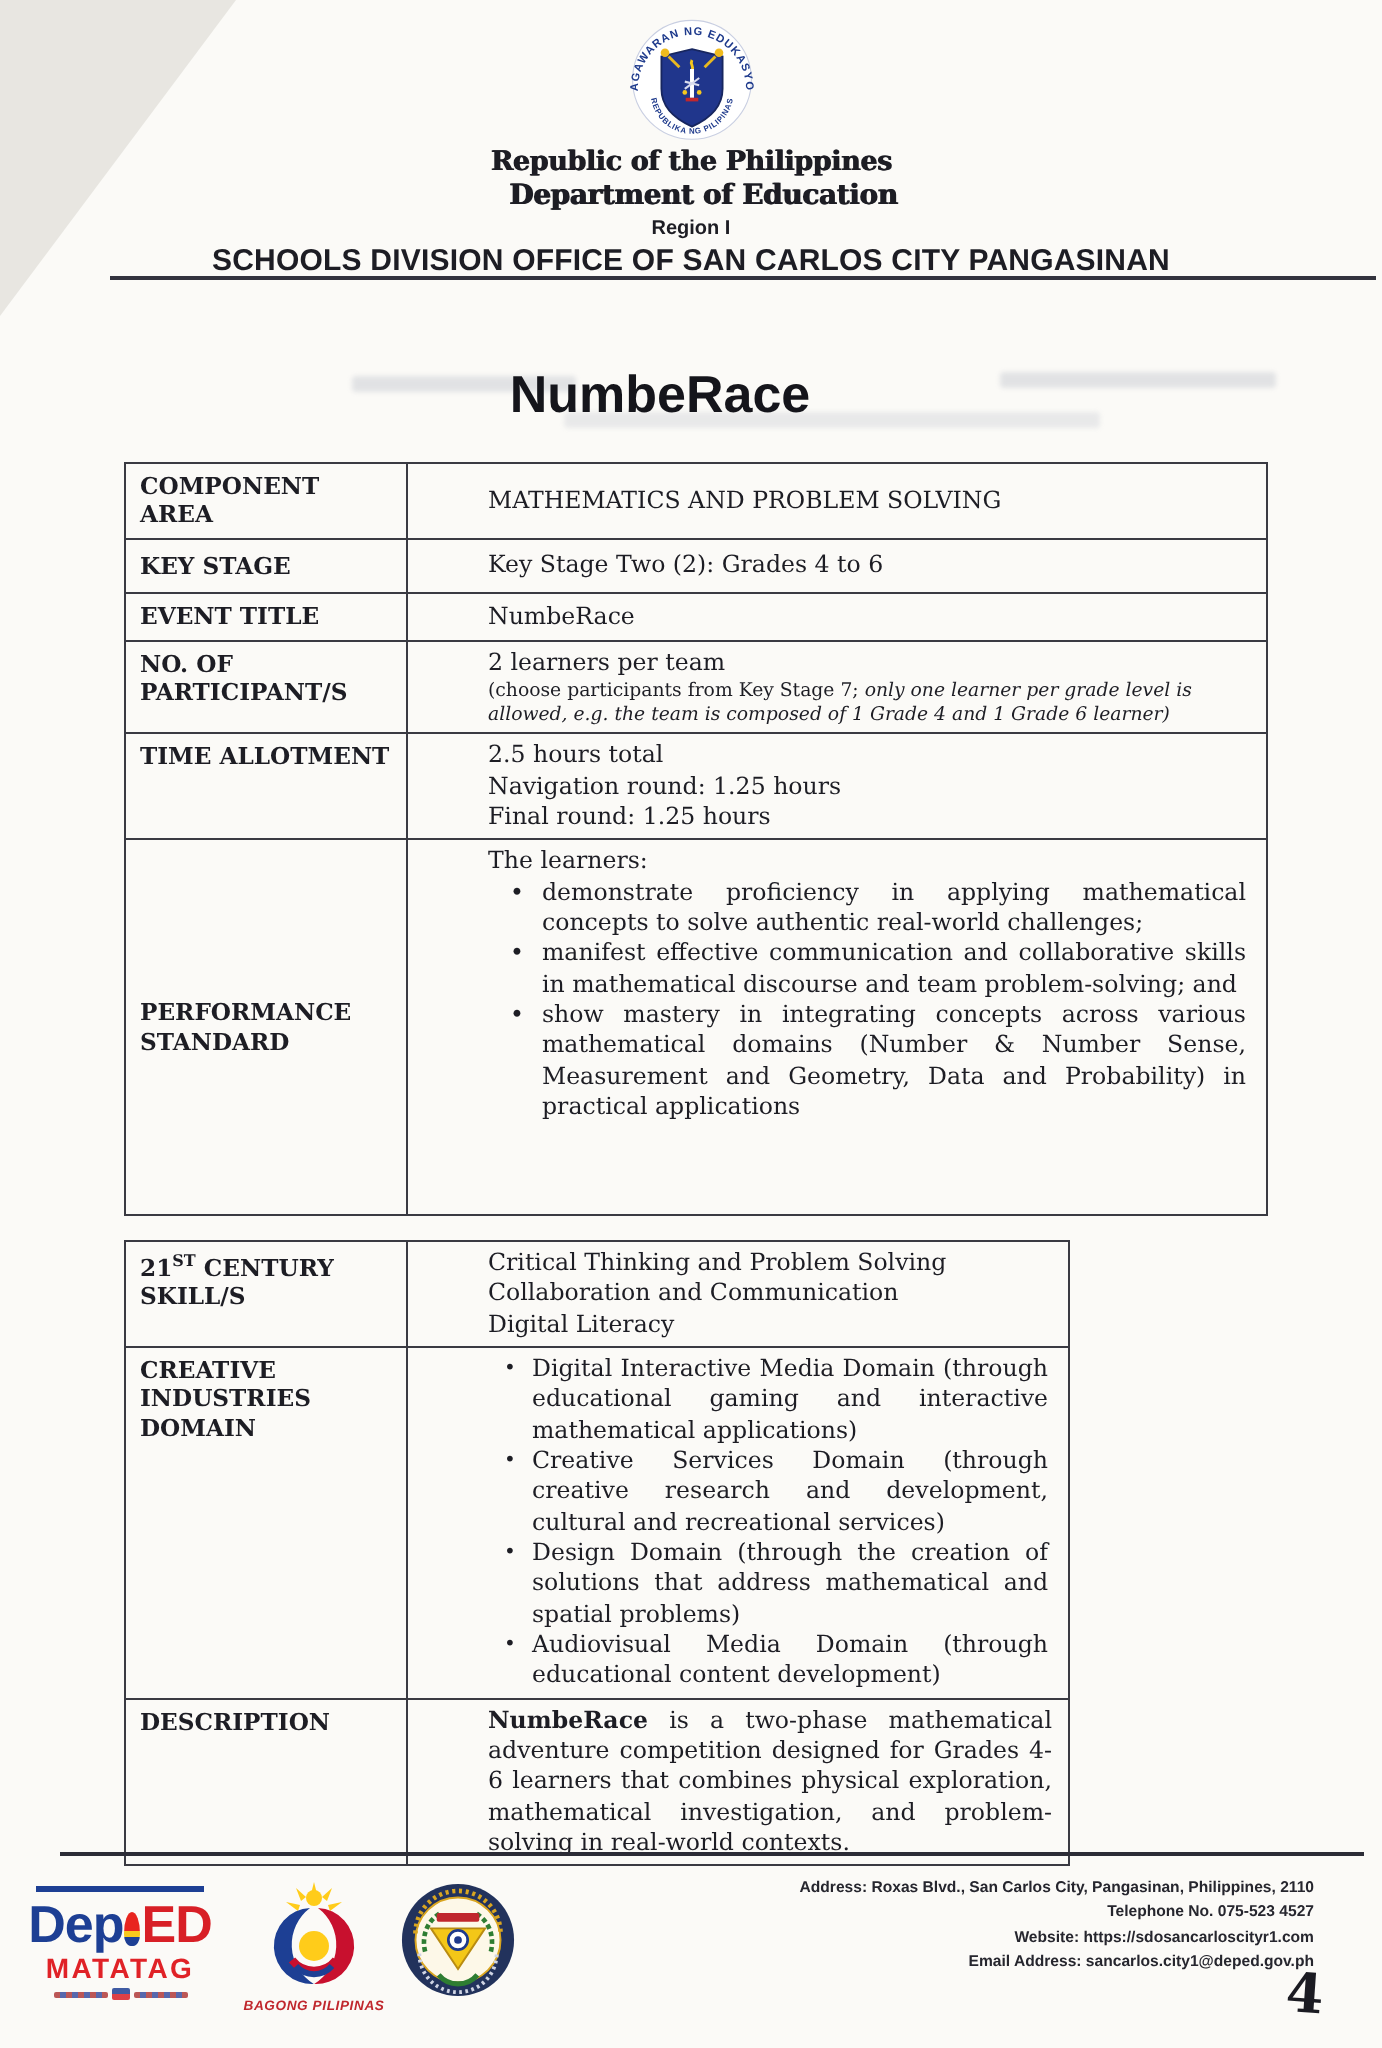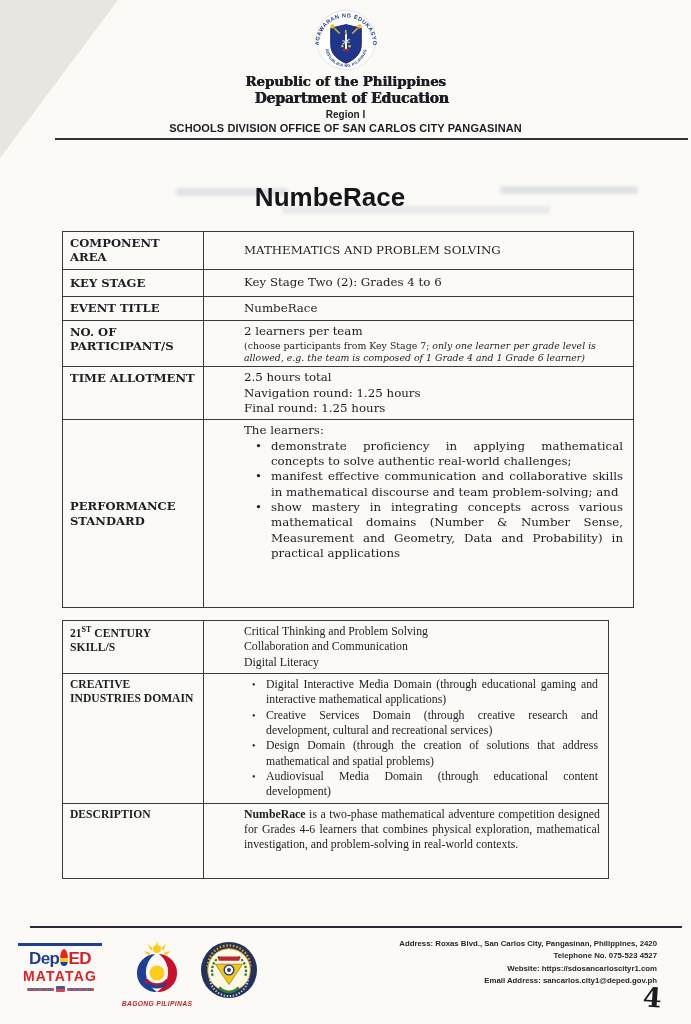--- a/index.html
+++ b/index.html
@@ -14,21 +14,21 @@
     background:#e8e6e1; clip-path:polygon(0 0, 118px 0, 0 158px);
   }
   
   .header { position:absolute; top:6px; left:0; width:100%; text-align:center; }
   .seal-wrap { display:flex; justify-content:center; }
   .h-republic { font-size:13.5px; font-weight:bold; letter-spacing:-0.2px;
     text-shadow:0.5px 0 0 currentColor; margin-top:1px; }
   .h-dept { font-size:14px; font-weight:bold; letter-spacing:-0.2px;
     text-shadow:0.6px 0 0 currentColor; margin-top:1px;padding-left:12px; }
   .h-region { font-family:"Liberation Sans", sans-serif; font-size:10px; font-weight:bold; margin-top:3px; }
-  .h-office { font-family:"Liberation Sans", sans-serif; font-size:11px; font-weight:bold; margin-top:2px; letter-spacing:0.1px; }
+  .h-office { font-family:"Liberation Sans", sans-serif; font-size:15px; font-weight:bold; margin-top:2px; letter-spacing:0.1px; }
   .h-rule { position:absolute; top:138px; left:55px; width:633px; border-top:2px solid #33333e; }
   
   .ghost { position:absolute; background:#a8aebb; opacity:0.30; filter:blur(1.4px); border-radius:2px; }
   
   .doc-title {
     position:absolute; top:182px; left:0; width:660px; text-align:center;
     font-family:"Liberation Sans", sans-serif; font-weight:bold; font-size:26px; color:#15151b;
   }
   
   .tbl { position:absolute; left:62px; border:1.6px solid #3a3a42; background:transparent; }
@@ -50,21 +50,21 @@
   ul.blist li::before { content:"\2022"; position:absolute; left:-16px; top:0; }
   ul.blist-sm { padding-left:22px; }
   ul.blist-sm li::before { font-size:10px; left:-14px; top:1px; }
   .just { text-align:justify; }
   .bold { font-weight:bold; }
   
   .f-rule { position:absolute; top:926px; left:30px; width:652px; border-top:2.5px solid #2c2c36; }
   .logo-matatag { position:absolute; left:14px; top:943px; width:92px; text-align:center;
     font-family:"Liberation Sans", sans-serif; }
   .mt-bar { height:3px; background:#1d3f94; width:84px; margin:0 auto 3px auto; }
-  .mt-deped { font-weight:bold; font-size:17px; line-height:1; color:#1d3f94; letter-spacing:-0.5px; }
+  .mt-deped { font-weight:bold; font-size:26px; line-height:1; color:#1d3f94; letter-spacing:-0.5px; }
   .mt-dep { color:#1d3f94; }
   .mt-ed { color:#d81f26; }
   .mt-flame { display:inline-block; width:8px; height:17px; vertical-align:-2px; margin:0 0.5px;
     background:linear-gradient(#e8251f 0 55%, #f7c81e 55% 75%, #1d3f94 75% 100%);
     border-radius:50% 50% 42% 42% / 62% 62% 34% 34%; }
   .mt-matatag { color:#e02227; font-weight:bold; font-size:14px; letter-spacing:1.2px; margin-top:1px; }
   .mt-tagline { display:flex; justify-content:center; gap:2px; margin-top:2px; height:6px; align-items:center; }
   .tg { display:inline-block; height:4px; border-radius:1px; opacity:.85; }
   .tg.a,.tg.c { width:27px; background:repeating-linear-gradient(90deg,#b03a3a 0 3px,#3a4ea0 3px 6px); height:3px; }
   .tg.b { width:9px; height:6px; background:linear-gradient(180deg,#1d3f94 0 50%, #d81f26 50% 100%); position:relative; }
@@ -157,21 +157,21 @@
         <div>The learners:</div>
         <ul class="blist">
           <li>demonstrate proficiency in applying mathematical concepts to solve authentic real-world challenges;</li>
           <li>manifest effective communication and collaborative skills in mathematical discourse and team problem-solving; and</li>
           <li>show mastery in integrating concepts across various mathematical domains (Number &amp; Number Sense, Measurement and Geometry, Data and Probability) in practical applications</li>
         </ul>
       </div>
     </div>
   </div>
 
-  <div class="tbl" style="top:620px; width:547px;font-family:Liberation Serif, serif;">
+  <div class="tbl" style="top:620px; width:473px;">
     <div class="t-row" style="min-height:48px;">
       <div class="t-label">
         <div><span>21</span><sup class="ord">ST</sup> <span>CENTURY SKILL/S</span></div>
       </div>
       <div class="t-content">
         <div>Critical Thinking and Problem Solving</div>
         <div>Collaboration and Communication</div>
         <div>Digital Literacy</div>
       </div>
     </div>
@@ -236,20 +236,20 @@
       <path d="M 47,36 C 49,28 46,20 39,16" fill="none" stroke="#2e7d32" stroke-width="2.4" stroke-dasharray="2.4 1.6"></path>
       <rect x="19" y="16" width="22" height="4.5" rx="1" fill="#c0272d"></rect>
       <polygon points="30,45 16,24 44,24" fill="#f3c718" stroke="#b98c12" stroke-width="1"></polygon>
       <circle cx="30" cy="30" r="5" fill="#ffffff" stroke="#1e3a8c" stroke-width="1.4"></circle>
       <circle cx="30" cy="30" r="2" fill="#1e3a8c"></circle>
       <path d="M 20,48 A 13,13 0 0 0 40,48" fill="none" stroke="#2e7d32" stroke-width="2.6"></path>
     </svg>
   </div>
 
   <div class="f-address">
-    <div>Address: Roxas Blvd., San Carlos City, Pangasinan, Philippines, 2420</div>
+    <div>Address: Roxas Blvd., San Carlos City, Pangasinan, Philippines, 2110</div>
     <div>Telephone No. 075-523 4527</div>
     <div>Website: https://sdosancarloscityr1.com</div>
     <div>Email Address: sancarlos.city1@deped.gov.ph</div>
   </div>
 
   <div class="page-num">4</div>
 </div>
 
 </body></html>

